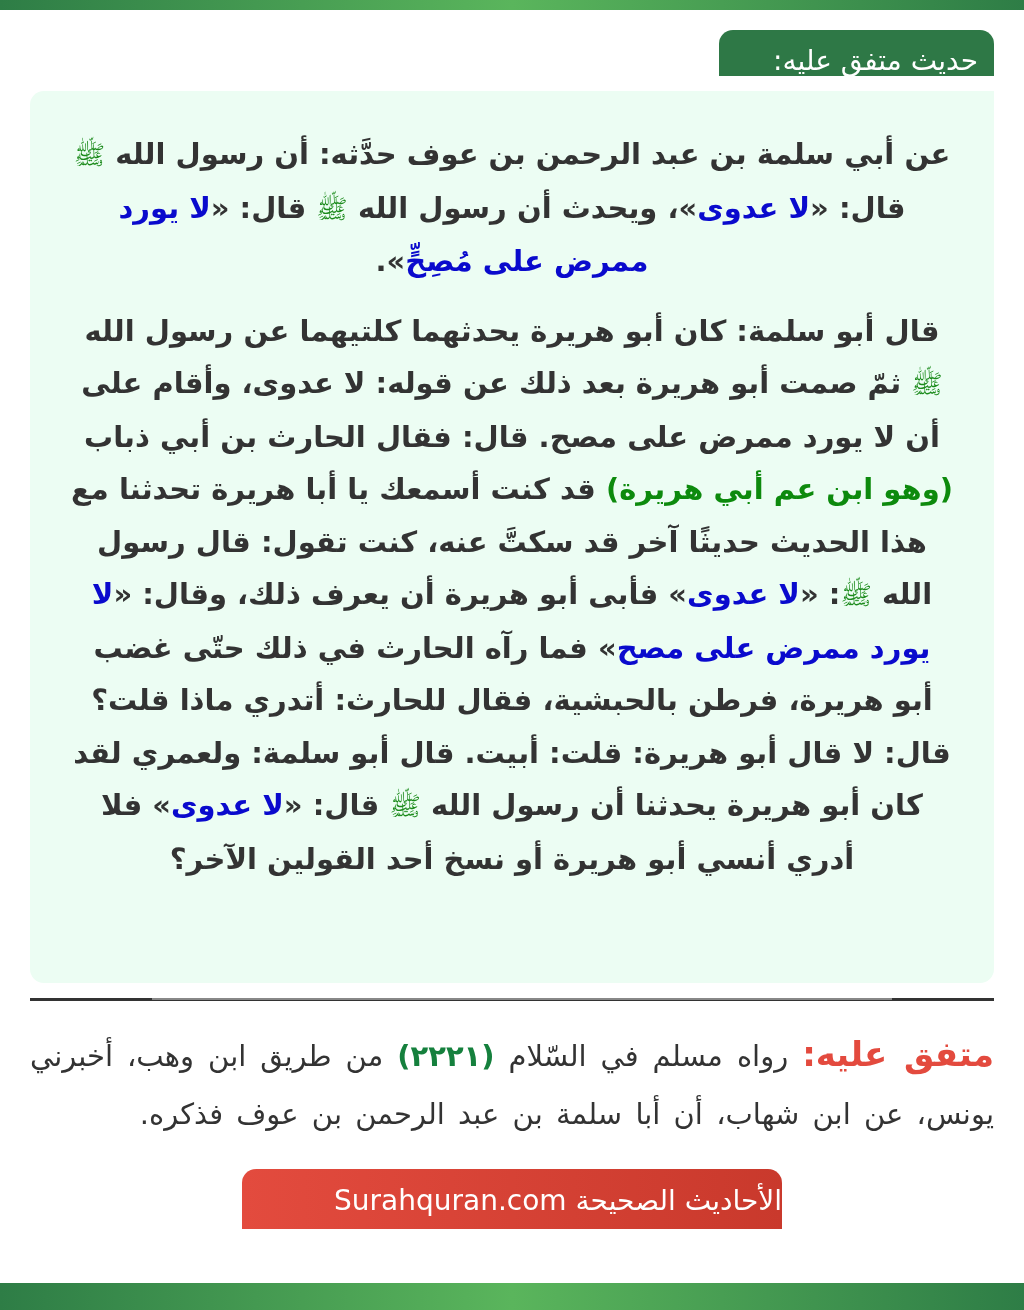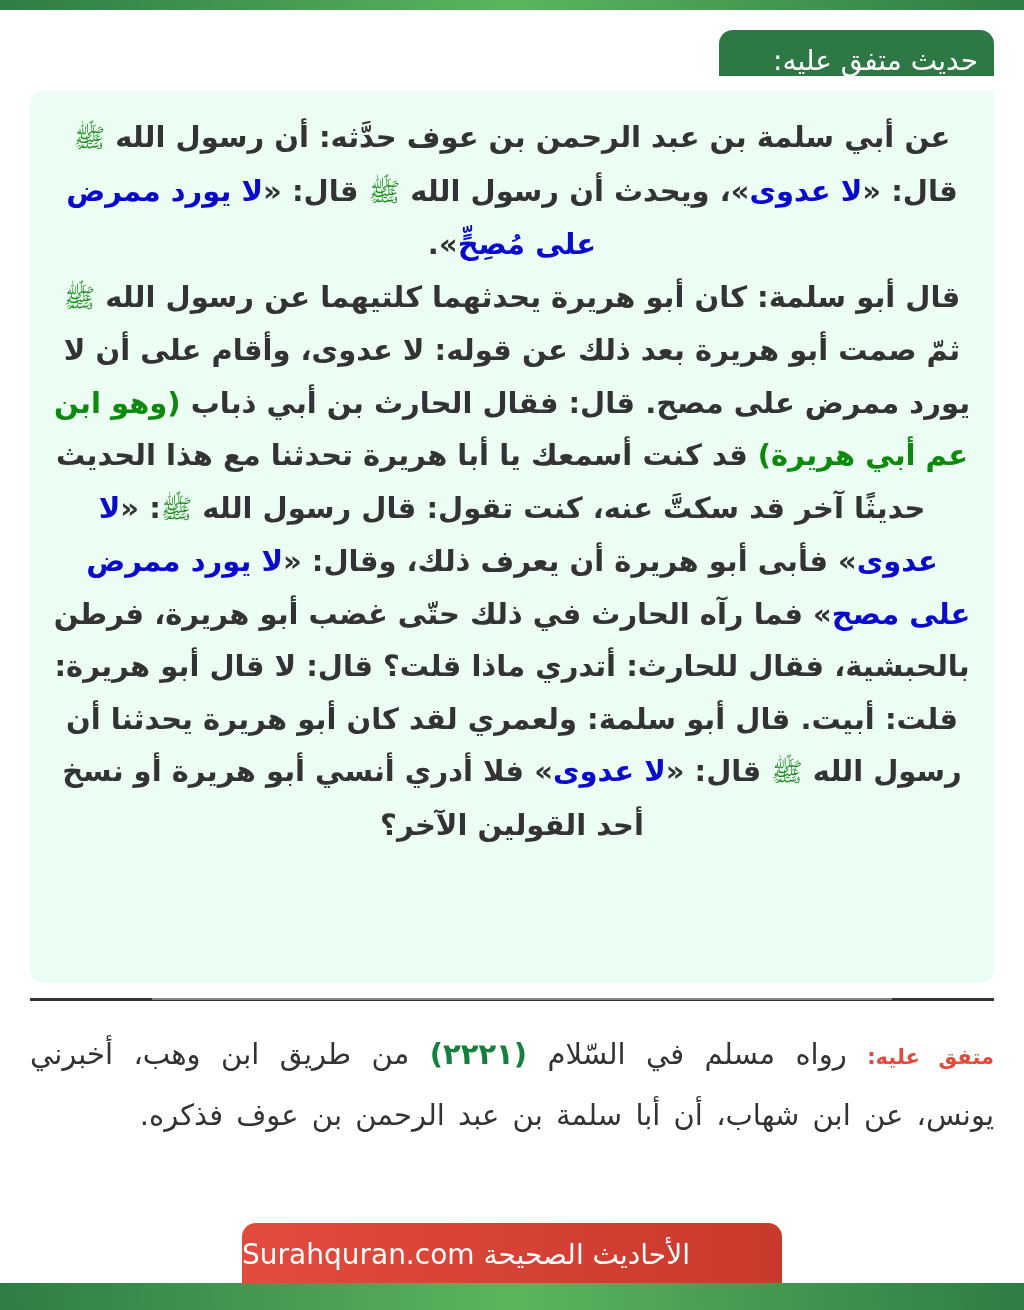--- a/index.html
+++ b/index.html
@@ -23,44 +23,44 @@
     direction: rtl; box-sizing: border-box;
     font-size: 28px; line-height: 61px; text-align: right; padding-right: 16px;
   }
   .hadith-box {
     position: absolute; left: 30px; top: 91px; width: 964px; height: 892px;
     background: #ecfdf3; border-radius: 14px 0 14px 14px;
     box-sizing: border-box; padding: 20px 22px 0 22px;
     direction: rtl; text-align: center;
     font-weight: bold; font-size: 29px; line-height: 52.5px; color: #333333;
   }
-  .hadith-box p { margin: 0; }
+  .hadith-box p { margin: 17px; }
   .blue { color: #0a0acd; }
   .green { color: #0d8a0d; }
   .saw { color: #1a8a1a; font-weight: normal; font-size: 26px; }
   .divider {
     position: absolute; left: 30px; top: 998px; width: 964px; height: 3px;
     background: #333333;
   }
   .divider-inner {
     position: absolute; left: 152px; top: 998px; width: 740px; height: 2px;
     background: #888888;
   }
   .source {
     position: absolute; left: 30px; top: 1025px; width: 964px;
     direction: rtl; text-align: justify; text-align-last: right;
     font-size: 29px; line-height: 58px; color: #333333; word-spacing: 4px;
   }
-  .source .label { color: #e34a3e; font-weight: bold; font-size: 21px; }
+  .source .label { color: #e34a3e; font-weight: bold; font-size: 34px; }
   .source .num { color: #15803d; font-weight: bold; }
   .site-badge {
-    position: absolute; left: 242px; top: 1223px; width: 540px; height: 60px;
+    position: absolute; left: 242px; top: 1169px; width: 540px; height: 60px;
     background: linear-gradient(90deg, #e34b3e, #c9392c);
     border-radius: 14px 14px 0 0; color: #ffffff;
-    font-size: 28px; line-height: 64px; text-align: left; direction: rtl;
+    font-size: 28px; line-height: 64px; text-align: right; direction: rtl;
   }
 </style>
 </head>
 <body>
 
 <div class="top-bar"></div>
 
 <div class="header-tab">حديث متفق عليه:</div>
 
 <div class="hadith-box">

